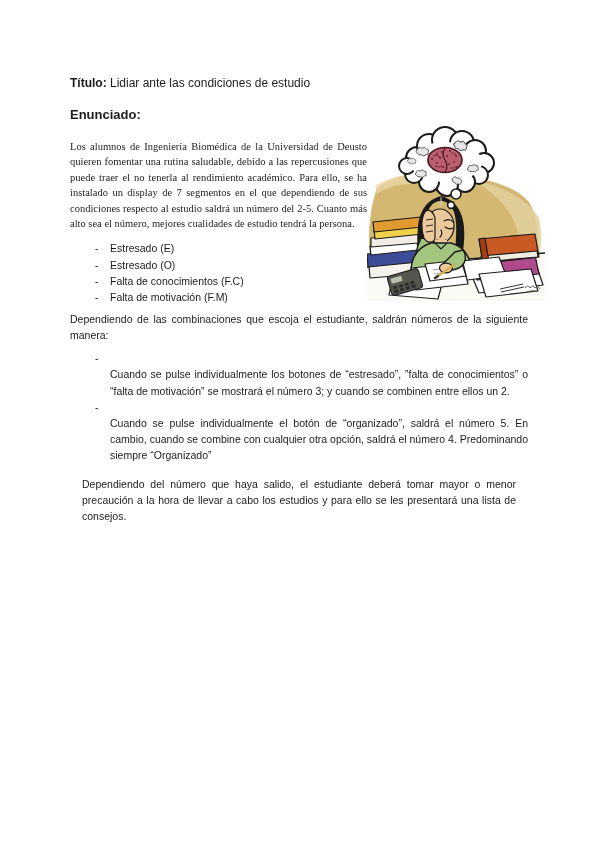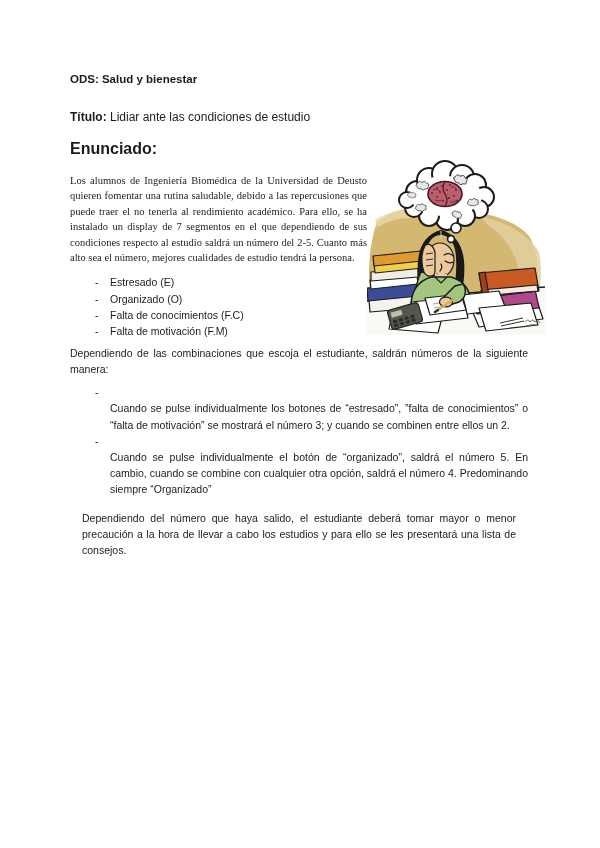--- a/index.html
+++ b/index.html
@@ -5,21 +5,21 @@
   html,body { margin:0; padding:0; background:#ffffff; }
   .page {
     position:relative; width:600px; height:848px; background:#ffffff;
     font-family:"Liberation Sans", sans-serif; color:#1c1c1c; overflow:hidden;
   }
   .content { padding:72px 72px 0 70px; font-size:10.5px; line-height:16.2px; }
 
   .h-ods   { font-size:11.5px; font-weight:bold; line-height:15px; margin:0 0 23px 0; }
   .h-titulo{ font-size:12px;   line-height:15px; margin:4px 0 16px 0; }
   .h-titulo .b { font-weight:bold; }
-  .h-enun  { font-size:16px; font-weight:bold; line-height:16px; margin:0 0 13px 0; }
+  .h-enun  { font-size:13px; font-weight:bold; line-height:16px; margin:0 0 13px 0; }
 
   p { margin:12px; }
   .just { text-align:justify; }
   .p-intro { line-height:15.4px; margin:16px 0 9px 0;font-family:Liberation Serif, serif; }
   .p-optintro { line-height:16px; margin:0 0 10px 0; }
   .p-comb  { line-height:16.3px; margin:0 0 7px 0; }
   .p-outro { line-height:16.3px; }
 
   .list { margin:0 0 5px 0; }
   .list.rules { margin:0 0 6px 0; }
@@ -33,21 +33,20 @@
     margin:-10px -17px 8px 0;
   }
   .illu-float svg { display:block; }
 </style>
 </head>
 <body>
 
 <div class="page">
   <div class="content">
 
-    <div class="h-ods">ODS: Salud y bienestar</div>
 
     <div class="h-titulo">
       <span class="b">Título:</span>
       <span>Lidiar ante las condiciones de estudio</span>
     </div>
 
     <div class="h-enun">Enunciado:</div>
 
     <div class="illu-float">
       <svg width="178" height="175" viewBox="0 0 178 175" xmlns="http://www.w3.org/2000/svg">
@@ -190,21 +189,21 @@
     <p class="p-intro just">Los alumnos de Ingeniería Biomédica de la Universidad de Deusto quieren fomentar una rutina saludable, debido a las repercusiones que puede traer el no tenerla al rendimiento académico. Para ello, se ha instalado un display de 7 segmentos en el que dependiendo de sus condiciones respecto al estudio saldrá un número del 2-5. Cuanto más alto sea el número, mejores cualidades de estudio tendrá la persona.</p>
 
 
     <div class="list options">
       <div class="li">
         <span class="li-marker">-</span>
         <div class="li-text">Estresado (E)</div>
       </div>
       <div class="li">
         <span class="li-marker">-</span>
-        <div class="li-text">Organizado (O)</div>
+        <div class="li-text">Estresado (O)</div>
       </div>
       <div class="li">
         <span class="li-marker">-</span>
         <div class="li-text">Falta de conocimientos (F.C)</div>
       </div>
       <div class="li">
         <span class="li-marker">-</span>
         <div class="li-text">Falta de motivación (F.M)</div>
       </div>
     </div>

